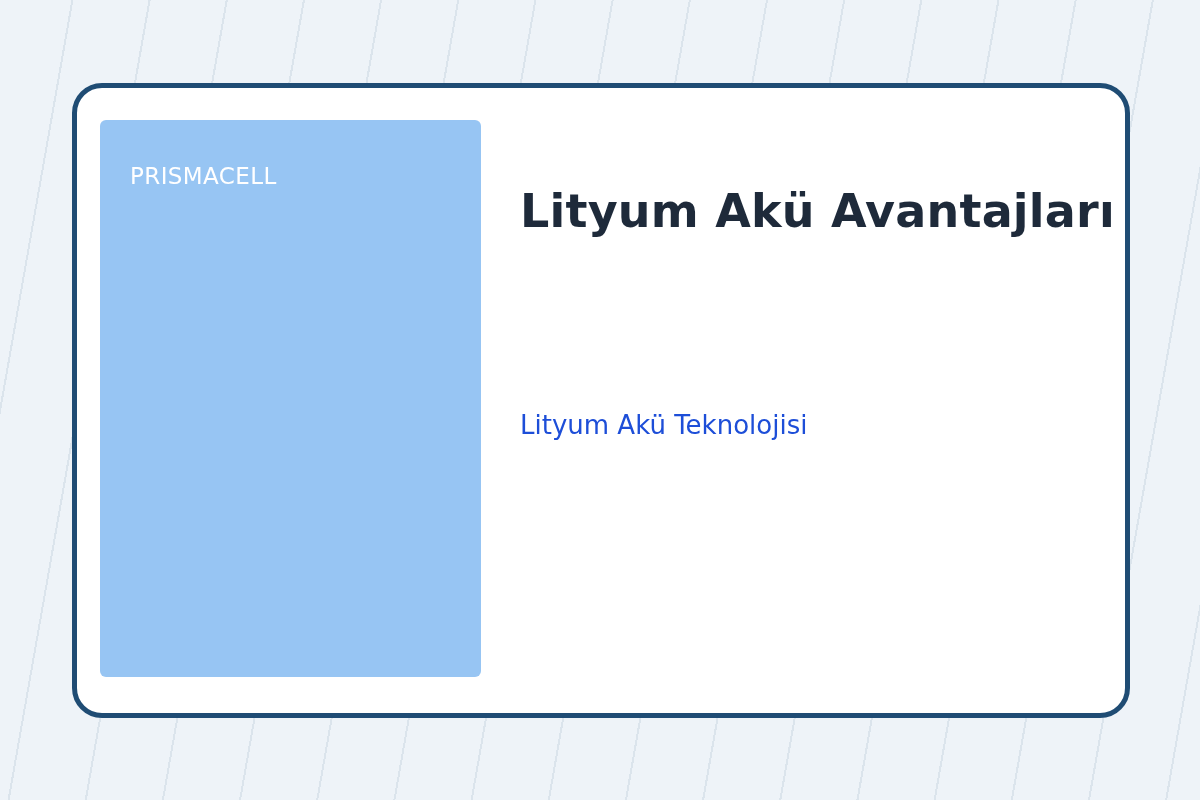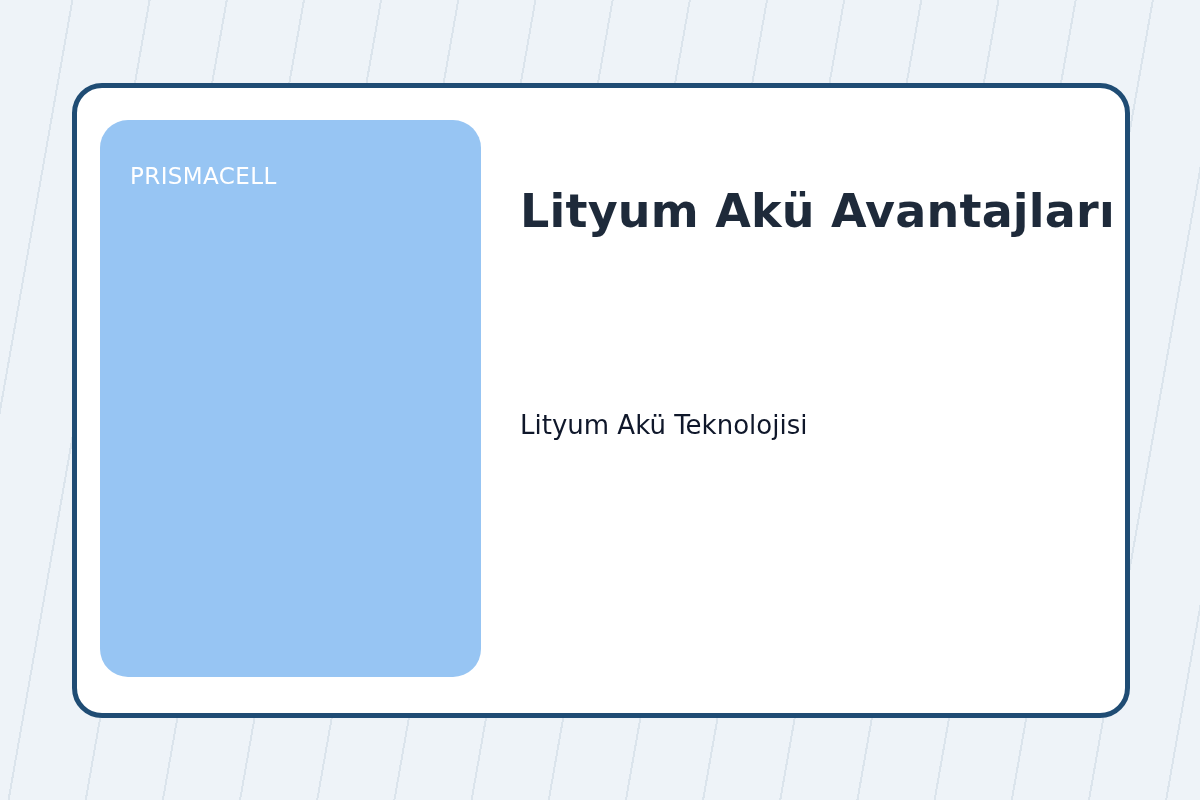--- a/index.html
+++ b/index.html
@@ -56,21 +56,21 @@
   }
 
   
   #visual-panel {
     position: absolute;
     left: 23px;
     top: 32px;
     width: 381px;
     height: 557px;
     background: #97c5f3;
-    border-radius: 28px;
+    border-radius: 6px;
     overflow: hidden;
   }
 
   #brand-label {
     position: absolute;
     left: 30px;
     top: 42px;
     color: #ffffff;
     font-size: 23px;
     line-height: 28px;
@@ -105,21 +105,21 @@
 
   #subheadline {
     margin: 0;
     padding: 0;
     position: absolute;
     top: 289px;
     left: 0;
     font-size: 26px;
     line-height: 32px;
     font-weight: normal;
-    color: #0f172a;
+    color: #1d4ed8;
     white-space: nowrap;
   }
 
   #meta-line {
     margin: 0;
     padding: 0;
     position: absolute;
     top: 349px;
     left: 0;
     font-size: 20px;

